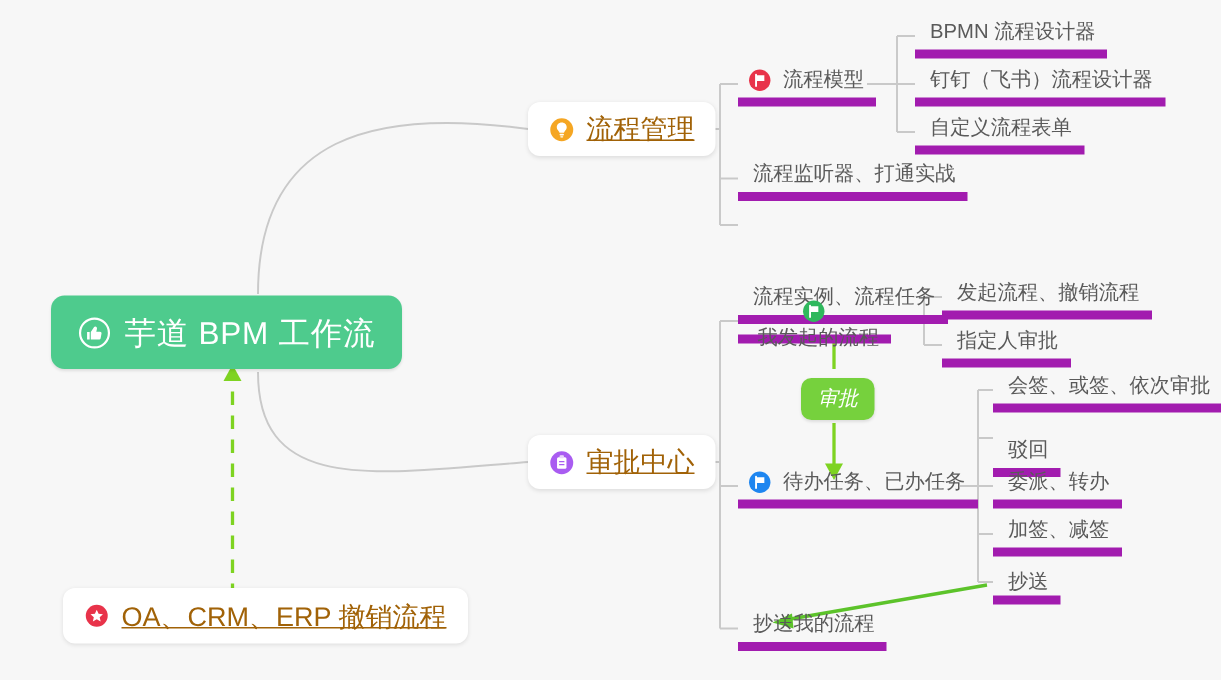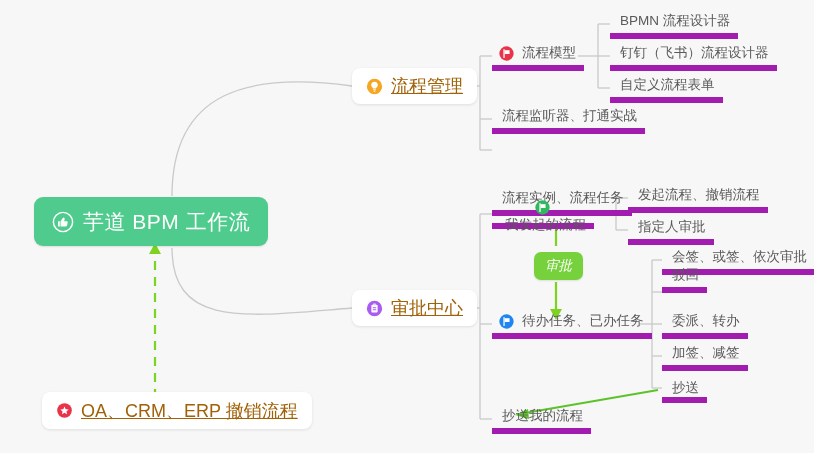--- a/index.html
+++ b/index.html
@@ -230,21 +230,21 @@
   <div class="node uline plain" style="left:628px;top:183px;">
     <span class="label">发起流程、撤销流程</span>
   </div>
   <div class="node uline plain" style="left:628px;top:215px;">
     <span class="label">指定人审批</span>
   </div>
 
   <div class="node uline plain" style="left:662px;top:245px;">
     <span class="label">会签、或签、依次审批</span>
   </div>
-  <div class="node uline plain" style="left:662px;top:263px;">
+  <div class="node uline plain" style="left:662px;top:288px;">
     <span class="label">驳回</span>
   </div>
   <div class="node uline plain" style="left:662px;top:309px;font-family:Liberation Serif, serif;">
     <span class="label">委派、转办</span>
   </div>
   <div class="node uline plain" style="left:662px;top:341px;">
     <span class="label">加签、减签</span>
   </div>
   <div class="node uline plain" style="left:662px;top:373px;align-items:flex-end;">
     <span class="label">抄送</span>

